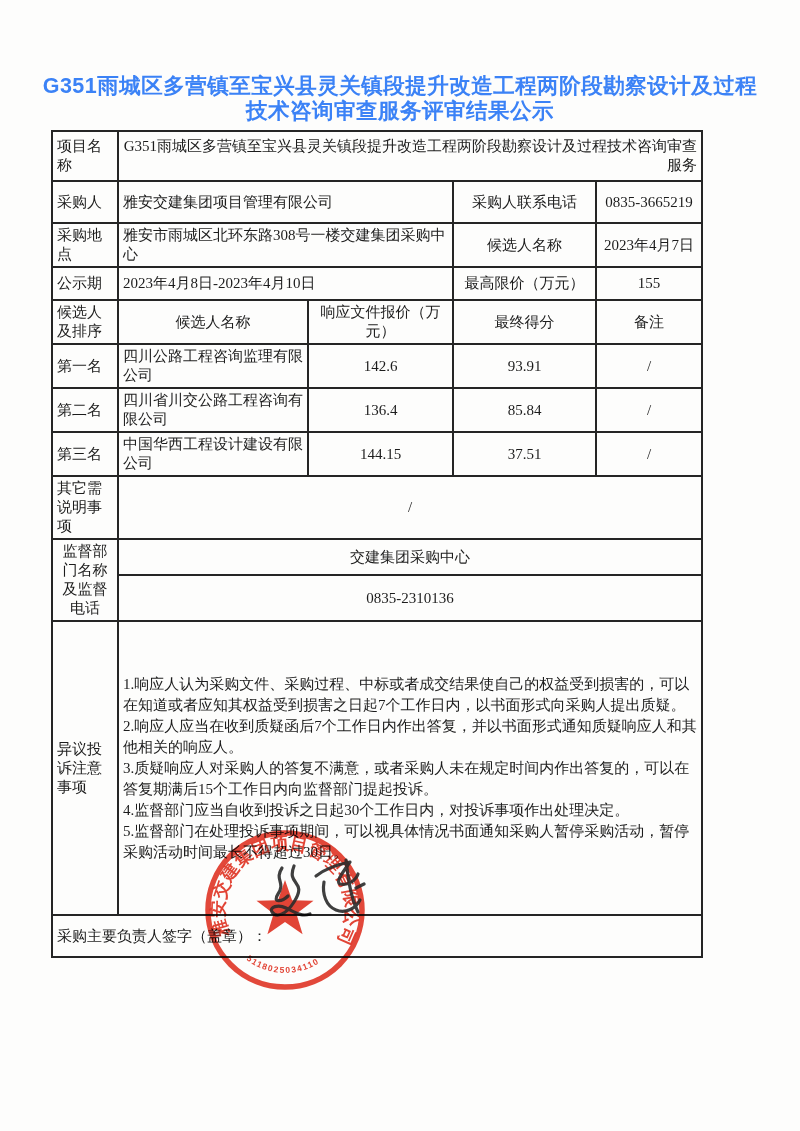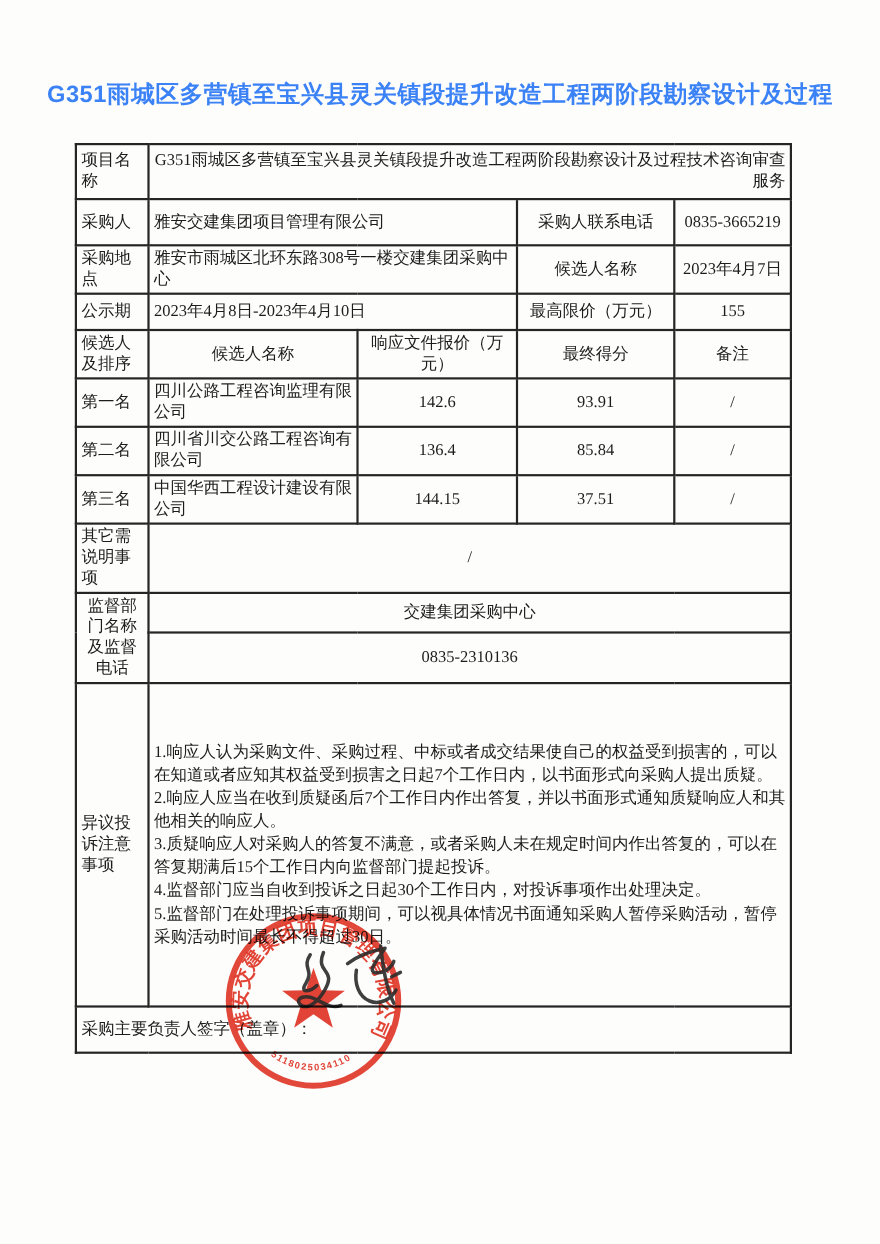--- a/index.html
+++ b/index.html
@@ -22,21 +22,21 @@
     text-align: center;
     font-family: "Liberation Sans", "DejaVu Sans", sans-serif;
     font-weight: bold;
     font-size: 21.5px;
     line-height: 25px;
     letter-spacing: 0.5px;
     color: #3b82f6;
   }
   table.doc {
     position: absolute;
-    left: 68px;
+    left: 51px;
     top: 130px;
     width: 650px;
     border-collapse: collapse;
     table-layout: fixed;
     font-size: 15px;
     line-height: 19px;
     font-family: Liberation Serif, serif;
   }
   table.doc td {
     border: 2px solid #252525;
@@ -62,20 +62,21 @@
   }
   .seal-svg { mix-blend-mode: multiply; }
 </style>
 </head>
 <body>
 
 <div class="page">
 
   <div class="title">
     <div>G351雨城区多营镇至宝兴县灵关镇段提升改造工程两阶段勘察设计及过程</div>
+    <div>技术咨询审查服务评审结果公示</div>
   </div>
 
   <table class="doc">
     <colgroup>
       <col style="width:66px">
         <col style="width:190px">
         <col style="width:145px">
         <col style="width:143px">
         <col style="width:106px">
     </colgroup>

